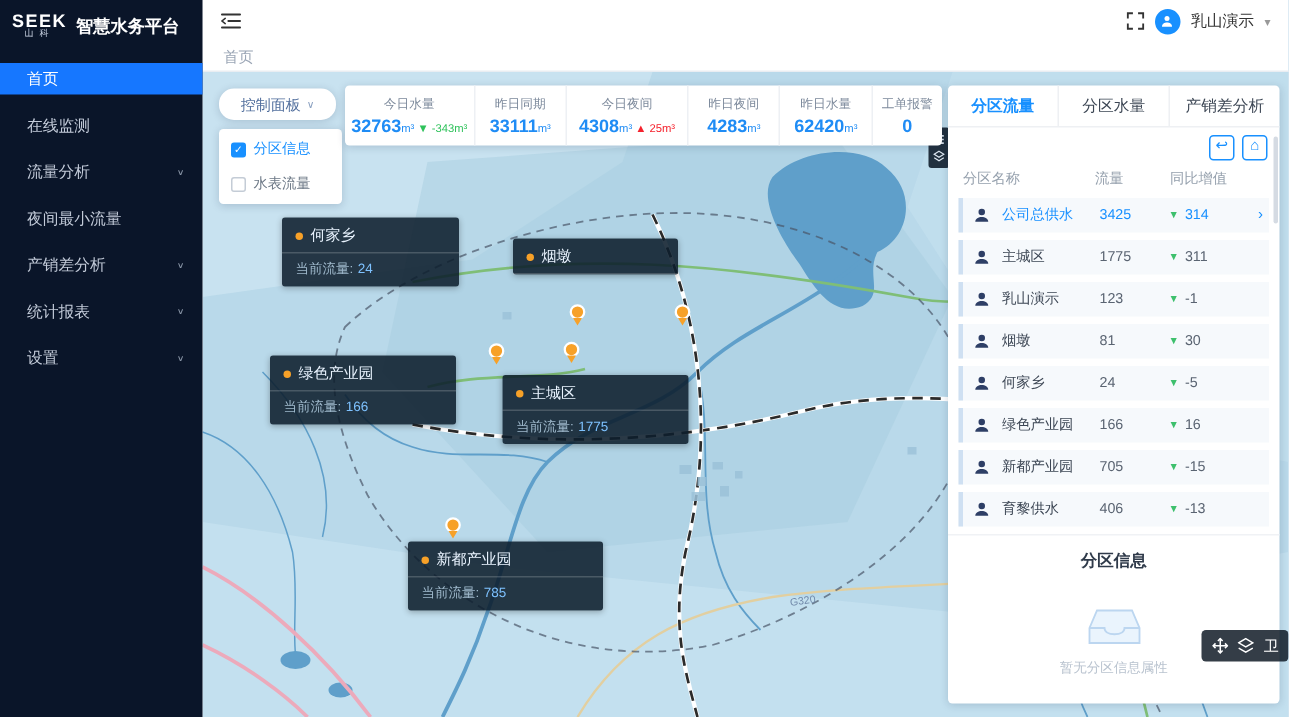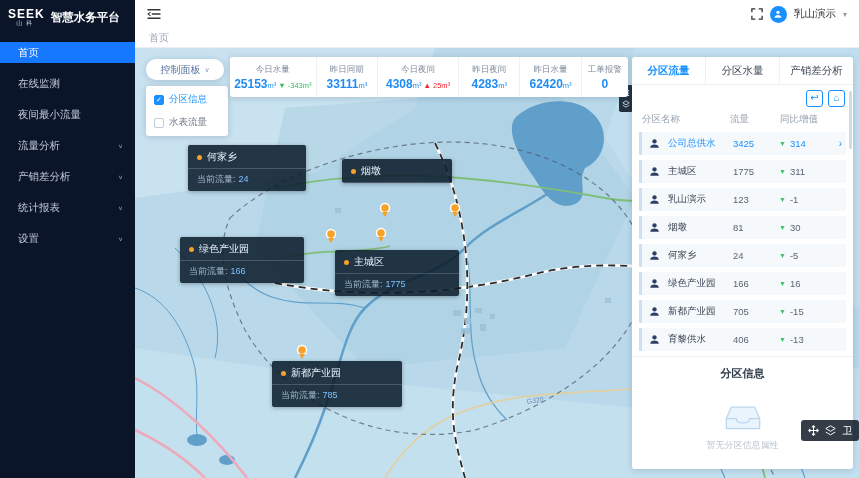--- a/index.html
+++ b/index.html
@@ -119,25 +119,25 @@
     <span class="logo-title">智慧水务平台</span>
   </div>
   <div class="menu">
     <div class="menu-item active">
         <span>首页</span>
       </div>
     <div class="menu-item">
         <span>在线监测</span>
       </div>
     <div class="menu-item">
-        <span>夜间最小流量</span>
-      </div>
-    <div class="menu-item">
         <span>流量分析</span>
         <span class="chev">∨</span>
+      </div>
+    <div class="menu-item">
+        <span>夜间最小流量</span>
       </div>
     <div class="menu-item">
         <span>产销差分析</span>
         <span class="chev">∨</span>
       </div>
     <div class="menu-item">
         <span>统计报表</span>
         <span class="chev">∨</span>
       </div>
     <div class="menu-item">
@@ -315,21 +315,21 @@
     </div>
     <div class="layer-row">
       <span class="cbx"></span>
       <span class="lbl-off">水表流量</span>
     </div>
   </div>
 
   <div class="card stats">
     <div class="stat w1">
       <span class="s-label">今日水量</span>
-      <span class="s-val"><span>25153</span><span class="s-unit">m³</span><span class="s-delta down"><span>▼</span> <span>-343m³</span></span></span>
+      <span class="s-val"><span>32763</span><span class="s-unit">m³</span><span class="s-delta down"><span>▼</span> <span>-343m³</span></span></span>
     </div>
     <div class="stat">
       <span class="s-label">昨日同期</span>
       <span class="s-val"><span>33111</span><span class="s-unit">m³</span></span>
     </div>
     <div class="stat w3">
       <span class="s-label">今日夜间</span>
       <span class="s-val"><span>4308</span><span class="s-unit">m³</span><span class="s-delta up"><span>▲</span> <span>25m³</span></span></span>
     </div>
     <div class="stat">

